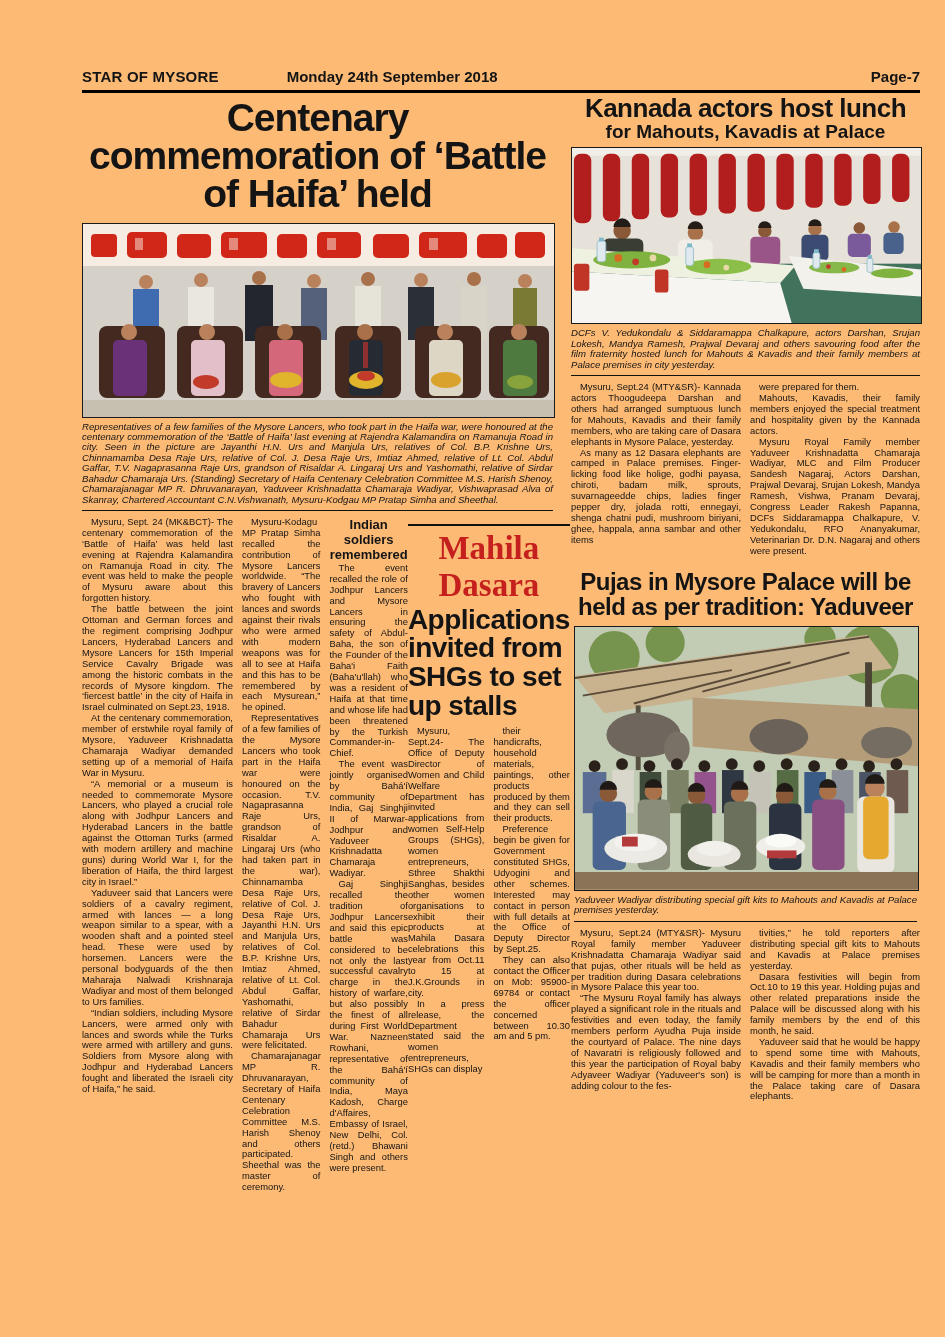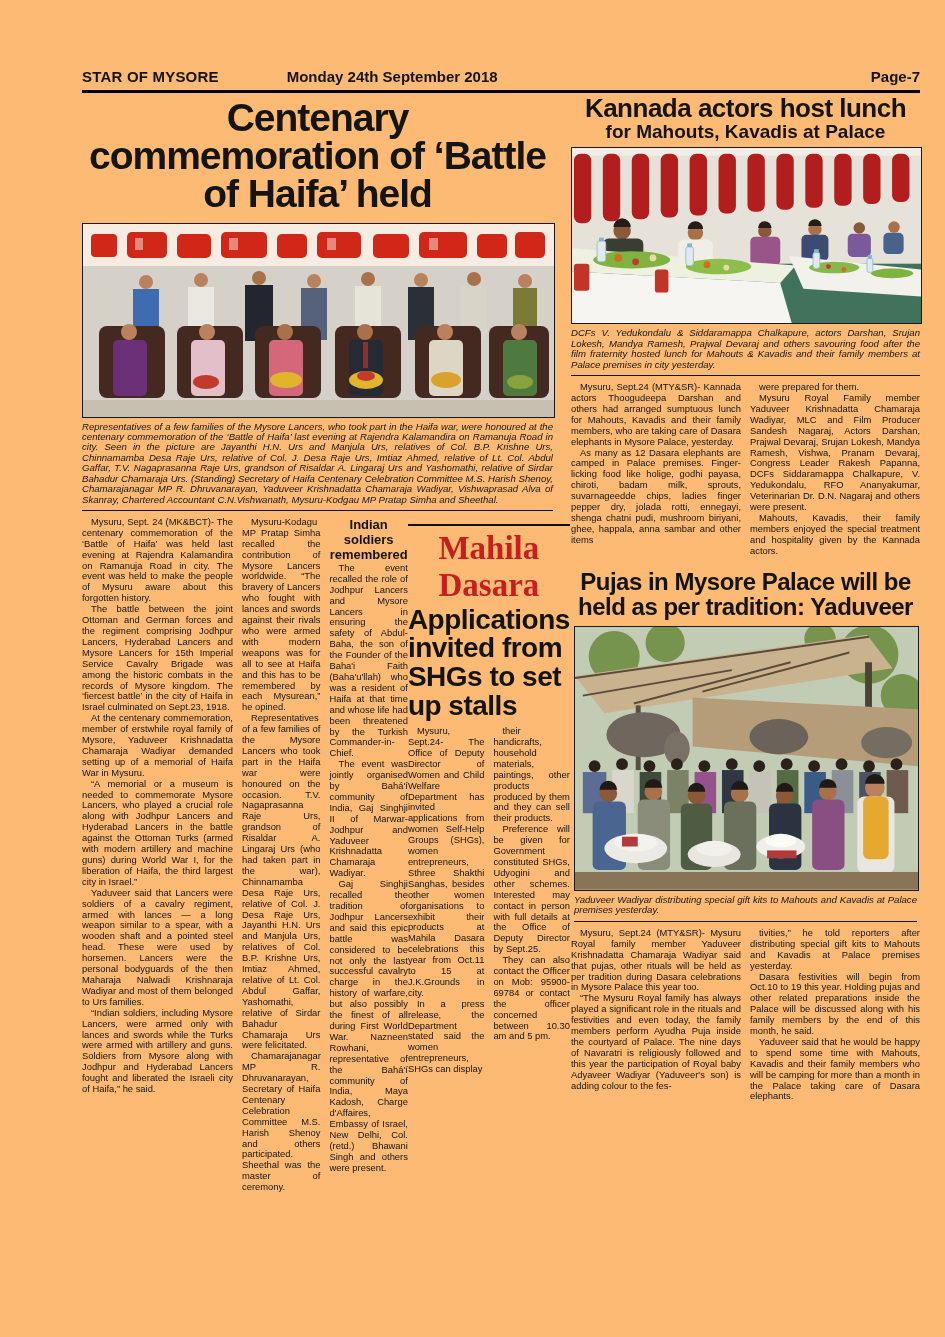--- a/index.html
+++ b/index.html
@@ -160,21 +160,21 @@
         <div class="mahila">
           <div class="mahila-kicker" style="color:#c5201d">Mahila Dasara</div>
           <h2 class="mahila-head">Applications invited from SHGs to set up stalls</h2>
           <div class="cols" style="margin-top:2px;">
             <div class="ncol">
               <p class="body">Mysuru, Sept.24- The Office of Deputy Director of Women and Child Welfare Department has invited applications from women Self-Help Groups (SHGs), women entrepreneurs, Sthree Shakthi Sanghas, besides other women organisations to exhibit their products at Mahila Dasara celebrations this year from Oct.11 to 15 at J.K.Grounds in city.</p>
               <p class="body">In a press release, the Department stated said the women entrepreneurs, SHGs can display</p>
             </div>
             <div class="ncol">
               <p class="body">their handicrafts, household materials, paintings, other products produced by them and they can sell their products.</p>
-              <p class="body">Preference will be given for Government constituted SHGs, Udyogini and other schemes. Interested may contact in person with full details at the Office of Deputy Director by Sept.25.</p>
+              <p class="body">Preference begin be given for Government constituted SHGs, Udyogini and other schemes. Interested may contact in person with full details at the Office of Deputy Director by Sept.25.</p>
               <p class="body">They can also contact the Officer on Mob: 95900-69784 or contact the officer concerned between 10.30 am and 5 pm.</p>
             </div>
           </div>
         </div>
       </div>
     </div>
    </div>
 
    <div class="col-right">
 
@@ -257,22 +257,22 @@
         <figcaption class="caption">DCFs V. Yedukondalu &amp; Siddaramappa Chalkapure, actors Darshan, Srujan Lokesh,  Mandya Ramesh, Prajwal Devaraj and others savouring food after the film fraternity hosted lunch for Mahouts &amp; Kavadis and their family members at Palace premises in city yesterday.</figcaption>
       </figure>
 
       <div class="cols">
         <div class="ncol">
           <p class="body">Mysuru, Sept.24 (MTY&amp;SR)- Kannada actors Thoogudeepa Darshan and others had arranged sumptuous lunch for Mahouts, Kavadis and their family members, who are taking care of Dasara elephants in Mysore Palace, yesterday.</p>
           <p class="body">As many as 12 Dasara elephants are camped in Palace premises. Finger-licking food like holige, godhi payasa, chiroti, badam milk, sprouts, suvarnageedde chips, ladies finger pepper dry, jolada rotti, ennegayi, shenga chatni pudi, mushroom biriyani, ghee, happala, anna sambar and other items</p>
         </div>
         <div class="ncol">
           <p class="body">were prepared for them.</p>
+          <p class="body">Mahouts, Kavadis, their family members enjoyed the special treatment and hospitality given by the Kannada actors.</p>
           <p class="body">Mysuru Royal Family member Yaduveer Krishnadatta Chamaraja Wadiyar, MLC and Film Producer Sandesh Nagaraj, Actors Darshan, Prajwal Devaraj, Srujan Lokesh,  Mandya Ramesh, Vishwa,  Pranam  Devaraj, Congress Leader Rakesh Papanna, DCFs Siddaramappa Chalkapure, V. Yedukondalu, RFO Ananyakumar, Veterinarian Dr. D.N. Nagaraj and others were present.</p>
-          <p class="body">Mahouts, Kavadis, their family members enjoyed the special treatment and hospitality given by the Kannada actors.</p>
         </div>
       </div>
     </div>
 
     <div>
       <h2 class="pujas-head">Pujas in Mysore Palace will be held as per tradition: Yaduveer</h2>
 
       <figure style="margin:0" class="photo-wrap3">
         <svg class="photo" viewBox="0 0 350 268" width="350" height="268" preserveAspectRatio="none">
           <rect width="350" height="268" fill="#c2cbb4"></rect>

